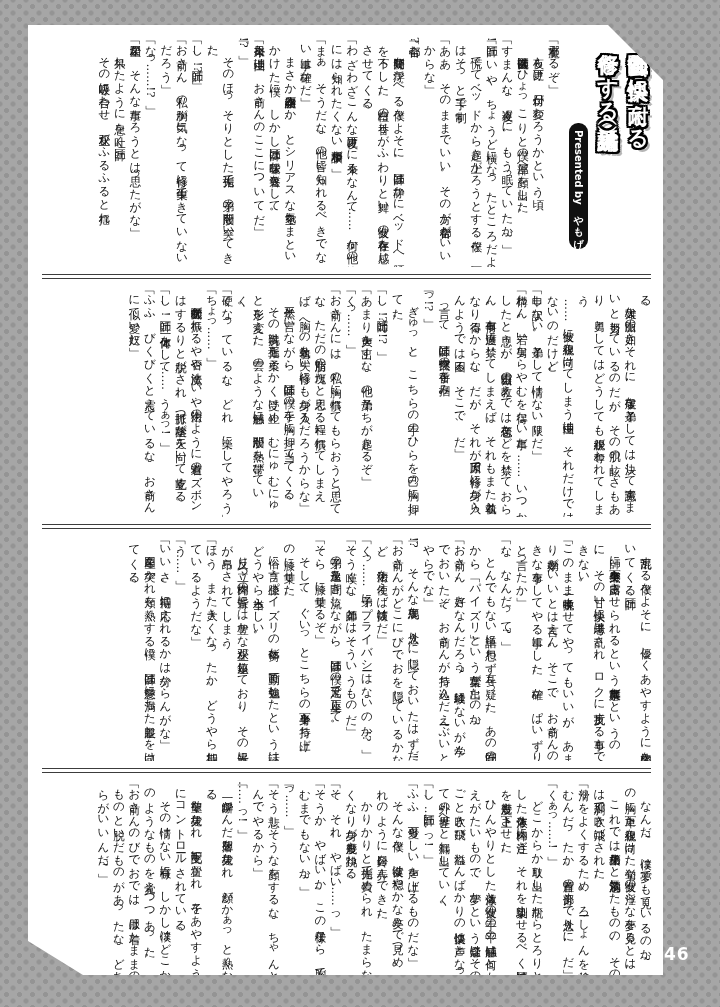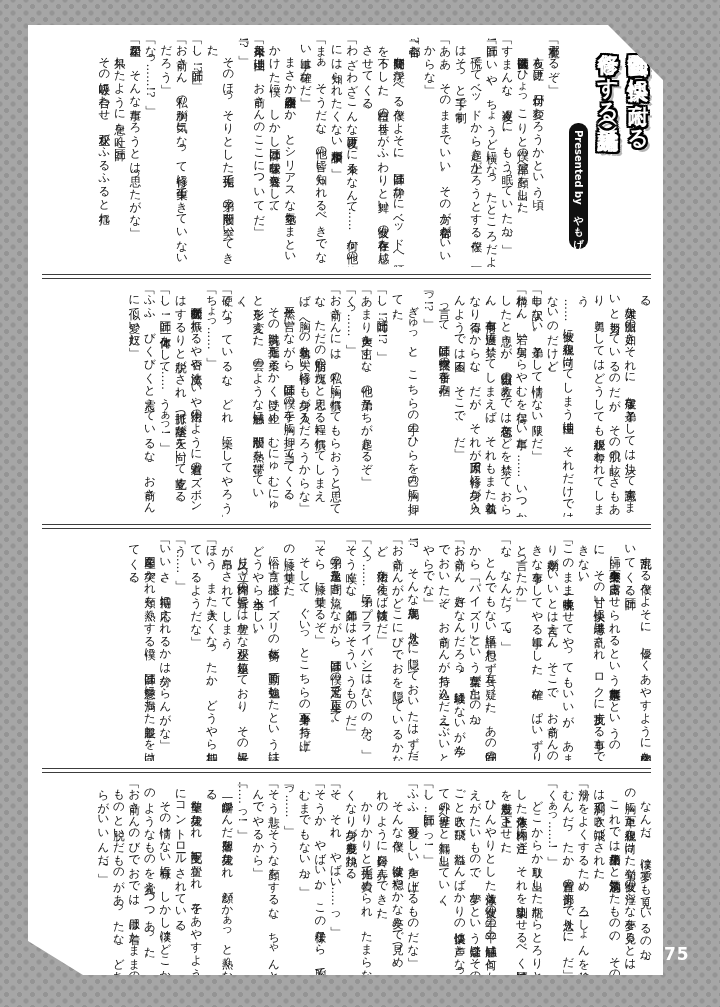--- a/index.html
+++ b/index.html
@@ -188,14 +188,14 @@
         <p>「そう悲しそうな顔をするな。ちゃんと挟んでやるから」</p>
         <p>「……っ!」</p>
         <p>　一瞬浮かんだ落胆を見抜かれ、顔がかぁっと熱くなる。</p>
         <p>　欲望を見抜かれ、支配下に置かれ、子をあやすようにコントロールされている。</p>
         <p>　その情けない有様に、しかし僕はどこか快楽のようなものを覚えつつあった。</p>
         <p>「お前さんのびでおでは、服は着たままのものと脱いだものがあったな。どちらがいいんだ?」</p>
       </section>
 
   </div>
 
-  <div class="pagenum">75</div>
+  <div class="pagenum">46</div>
 </div>
 
 </body></html>

